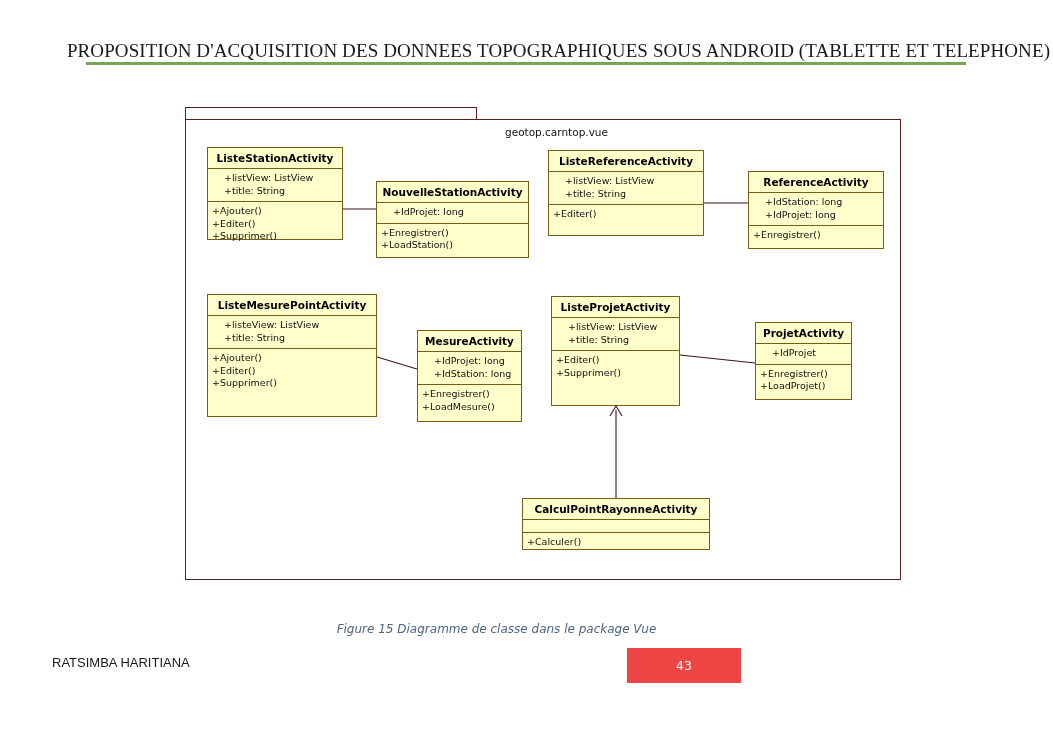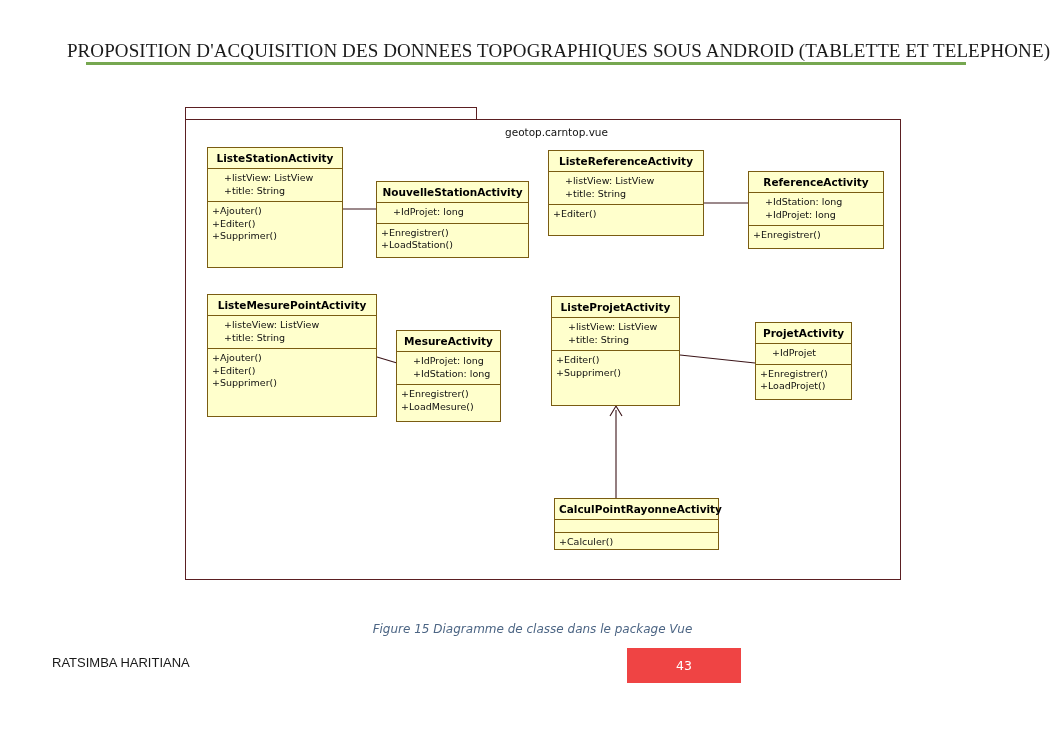--- a/index.html
+++ b/index.html
@@ -122,21 +122,20 @@
   
   #figure-caption {
     position: absolute;
     left: 0; top: 622px;
     width: 993px;
     text-align: center;
     font-family: "DejaVu Sans", sans-serif;
     font-style: italic;
     font-size: 12px;
     color: #4c6584;
-    margin-left: 36px;
   }
   #footer-author {
     position: absolute;
     left: 52px; top: 655px;
     font-family: Liberation Sans, sans-serif;
     font-size: 13px;
     font-variant: small-caps;
     color: #1a1a1a;
     white-space: nowrap;
     text-align: right;
@@ -179,21 +178,21 @@
   <line x1="704" y1="203" x2="748" y2="203" stroke="#3b1418" stroke-width="1.1"></line>
 
   <line x1="377" y1="357" x2="417" y2="369" stroke="#3b1418" stroke-width="1.1"></line>
 
   <line x1="680" y1="355" x2="755" y2="363" stroke="#3b1418" stroke-width="1.1"></line>
 
   <line x1="616" y1="499" x2="616" y2="410" stroke="#3b1418" stroke-width="1.1"></line>
   <polyline points="610,416 616,406 622,416" fill="none" stroke="#3b1418" stroke-width="1.1"></polyline>
 </svg>
 
-<div class="uml-class" style="left:207px; top:147px; width:136px; height:121px;">
+<div class="uml-class" style="left:207px; top:147px; width:136px; height:93px;">
   <div class="uml-name">ListeStationActivity</div>
   <div class="uml-attrs">
     <div class="uml-row">+listView: ListView</div>
     <div class="uml-row">+title: String</div>
   </div>
   <div class="uml-ops">
     <div class="uml-row">+Ajouter()</div>
     <div class="uml-row">+Editer()</div>
     <div class="uml-row">+Supprimer()</div>
   </div>
@@ -238,21 +237,21 @@
     <div class="uml-row">+listeView: ListView</div>
     <div class="uml-row">+title: String</div>
   </div>
   <div class="uml-ops">
     <div class="uml-row">+Ajouter()</div>
     <div class="uml-row">+Editer()</div>
     <div class="uml-row">+Supprimer()</div>
   </div>
 </div>
 
-<div class="uml-class" style="left:396px; top:330px; width:105px; height:92px;">
+<div class="uml-class" style="left:417px; top:330px; width:105px; height:92px;">
   <div class="uml-name">MesureActivity</div>
   <div class="uml-attrs">
     <div class="uml-row">+IdProjet: long</div>
     <div class="uml-row">+IdStation: long</div>
   </div>
   <div class="uml-ops">
     <div class="uml-row">+Enregistrer()</div>
     <div class="uml-row">+LoadMesure()</div>
   </div>
 </div>
@@ -273,21 +272,21 @@
   <div class="uml-name">ProjetActivity</div>
   <div class="uml-attrs">
     <div class="uml-row">+IdProjet</div>
   </div>
   <div class="uml-ops">
     <div class="uml-row">+Enregistrer()</div>
     <div class="uml-row">+LoadProjet()</div>
   </div>
 </div>
 
-<div class="uml-class" style="left:522px; top:498px; width:165px; height:52px;margin-left:32px;">
+<div class="uml-class" style="left:522px; top:498px; width:188px; height:52px;">
   <div class="uml-name">CalculPointRayonneActivity</div>
   <div class="uml-attrs empty"></div>
   <div class="uml-ops">
     <div class="uml-row">+Calculer()</div>
   </div>
 </div>
 
 <div id="figure-caption">Figure 15 Diagramme de classe dans le package Vue</div>
 <div id="footer-author">RATSIMBA HARITIANA</div>
 <div id="page-number-box">

